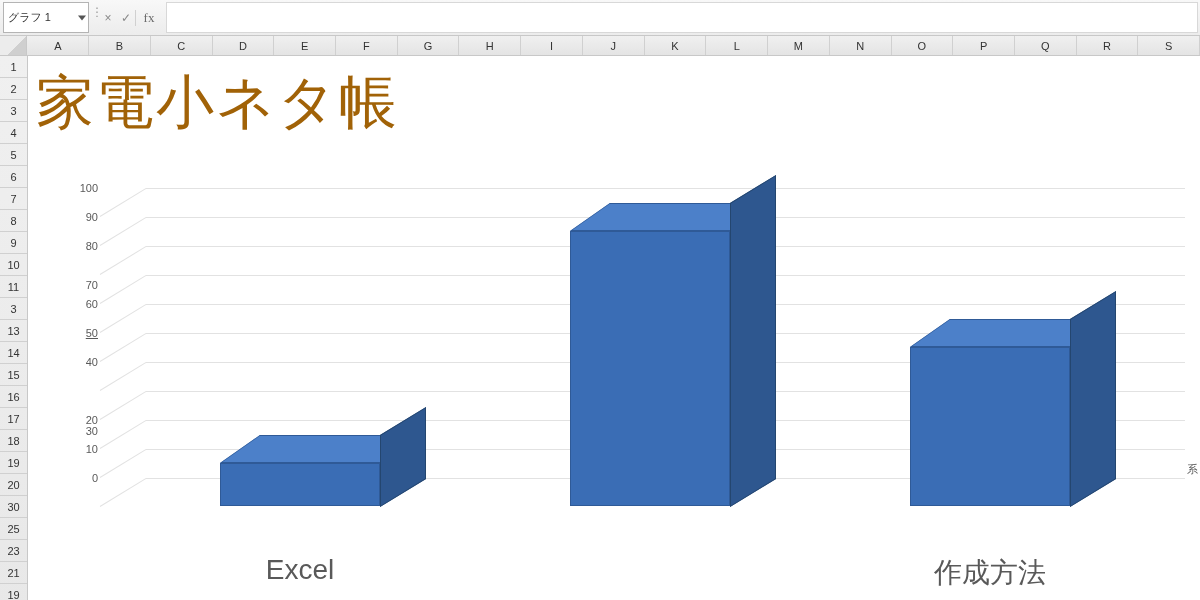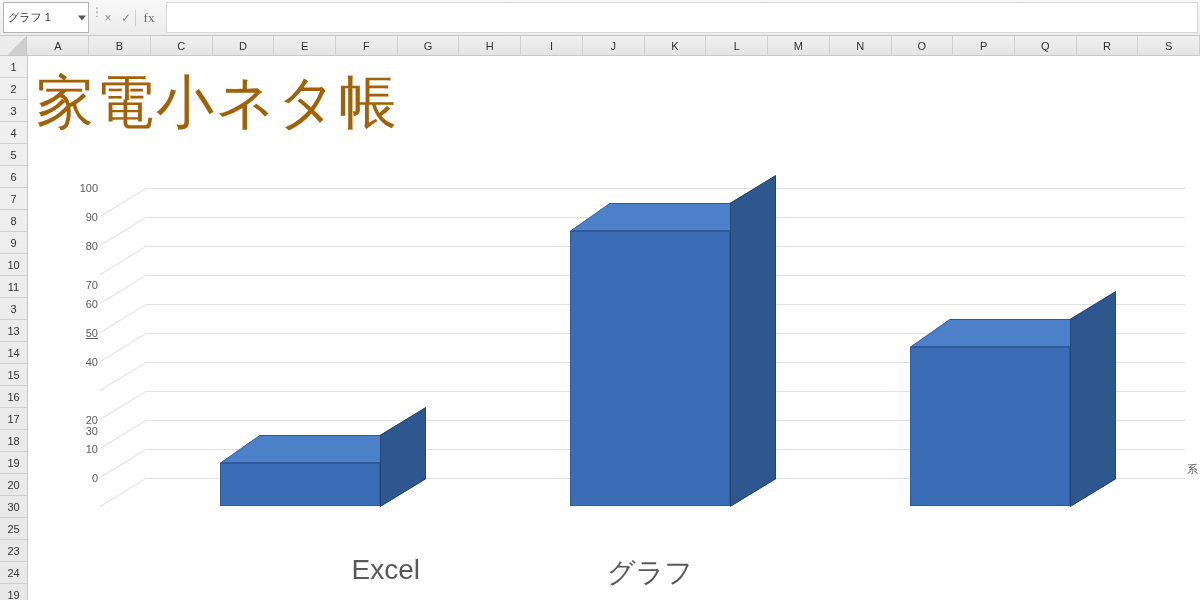--- a/index.html
+++ b/index.html
@@ -193,21 +193,21 @@
       <div class="rowhdr">14</div>
       <div class="rowhdr">15</div>
       <div class="rowhdr">16</div>
       <div class="rowhdr">17</div>
       <div class="rowhdr">18</div>
       <div class="rowhdr">19</div>
       <div class="rowhdr">20</div>
       <div class="rowhdr">30</div>
       <div class="rowhdr">25</div>
       <div class="rowhdr">23</div>
-      <div class="rowhdr">24</div>
+      <div class="rowhdr">21</div>
       <div class="rowhdr">19</div>
     </div>
   <div class="sheet">
     <div class="chart-obj">
       <div class="chart-title">家電小ネタ帳</div>
       <div class="plot3d" id="plot3d">
           <div class="ytick" style="top: 286px;">0</div>
           <div class="gridline" style="left: 76px; top: 292px; width: 1039px;"></div>
           <div class="gridline" style="left: 30px; top: 320px; width: 53.8516px; transform: rotate(-31.3287deg);"></div>
           <div class="ytick" style="top: 257px;">10</div>
@@ -238,29 +238,29 @@
           <div class="gridline" style="left: 76px; top: 31px; width: 1039px;"></div>
           <div class="gridline" style="left: 30px; top: 59px; width: 53.8516px; transform: rotate(-31.3287deg);"></div>
           <div class="ytick" style="top: -4px;">100</div>
           <div class="gridline" style="left: 76px; top: 2px; width: 1039px;"></div>
           <div class="gridline" style="left: 30px; top: 30px; width: 53.8516px; transform: rotate(-31.3287deg);"></div>
           <div class="bar3d">
             <div class="face-top" style="left: 150px; top: 248.5px; width: 160px; height: 28px;"></div>
             <div class="face-right" style="left: 310px; top: 248.5px; width: 46px; height: 71.5px; transform: skewY(-31.3287deg);"></div>
             <div class="face-front" style="left: 150px; top: 276.5px; width: 160px; height: 43.5px;"></div>
           </div>
-          <div class="catlabel" style="left: 110px; top: 368px; width: 240px; text-align: right;">Excel</div>
+          <div class="catlabel" style="left: 110px; top: 368px; width: 240px;">Excel</div>
           <div class="bar3d">
             <div class="face-top" style="left: 500px; top: 16.5px; width: 160px; height: 28px;"></div>
             <div class="face-right" style="left: 660px; top: 16.5px; width: 46px; height: 303.5px; transform: skewY(-31.3287deg);"></div>
             <div class="face-front" style="left: 500px; top: 44.5px; width: 160px; height: 275.5px;"></div>
           </div>
-          <div class="catlabel" style="left: 460px; top: 368px; width: 240px;">グラフ</div>
           <div class="bar3d">
             <div class="face-top" style="left: 840px; top: 132.5px; width: 160px; height: 28px;"></div>
             <div class="face-right" style="left: 1000px; top: 132.5px; width: 46px; height: 187.5px; transform: skewY(-31.3287deg);"></div>
             <div class="face-front" style="left: 840px; top: 160.5px; width: 160px; height: 159.5px;"></div>
           </div>
+          <div class="catlabel" style="left: 800px; top: 368px; width: 240px;">作成方法</div>
         </div>
       <div class="series-label">系</div>
     </div>
   </div>
 </div>
 
 </body></html>

